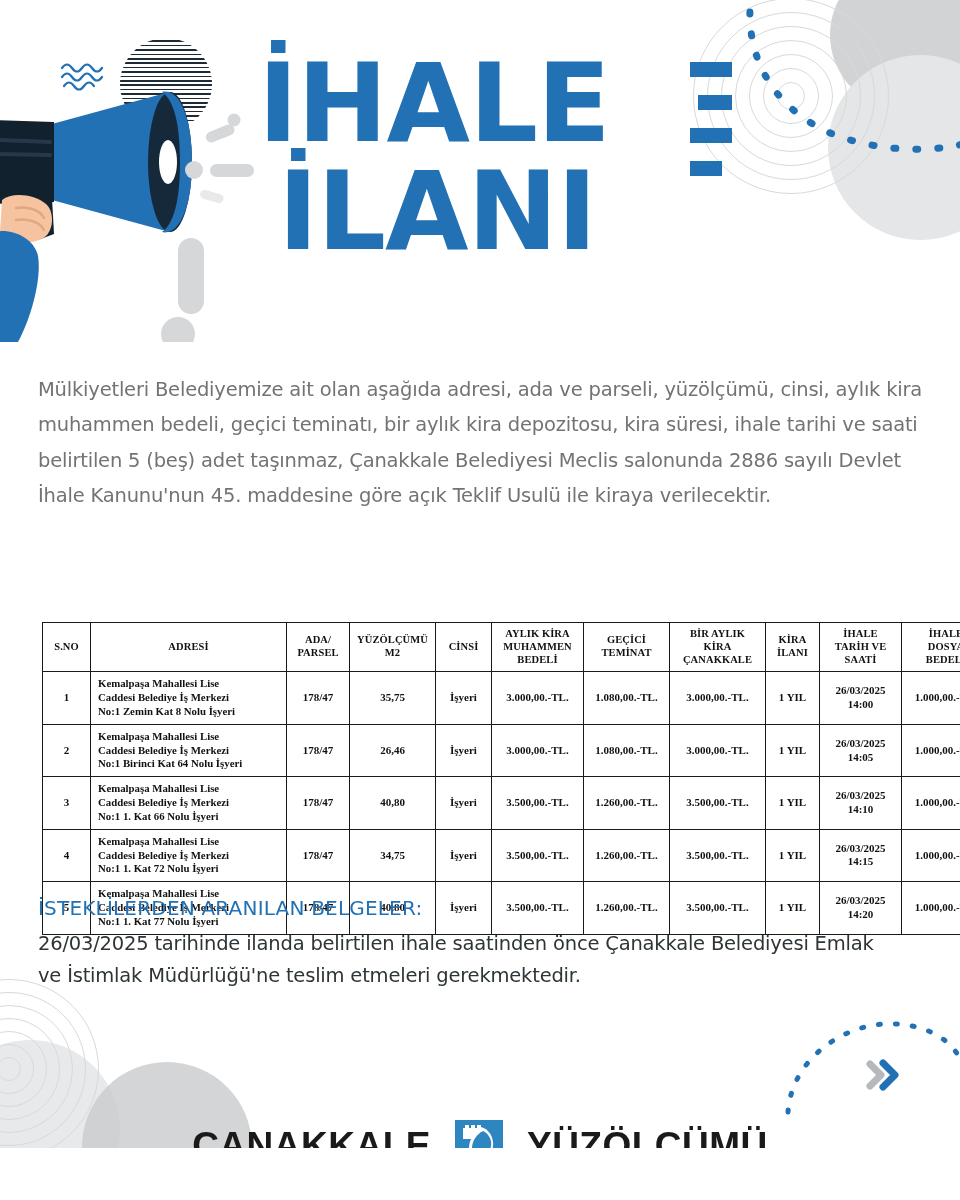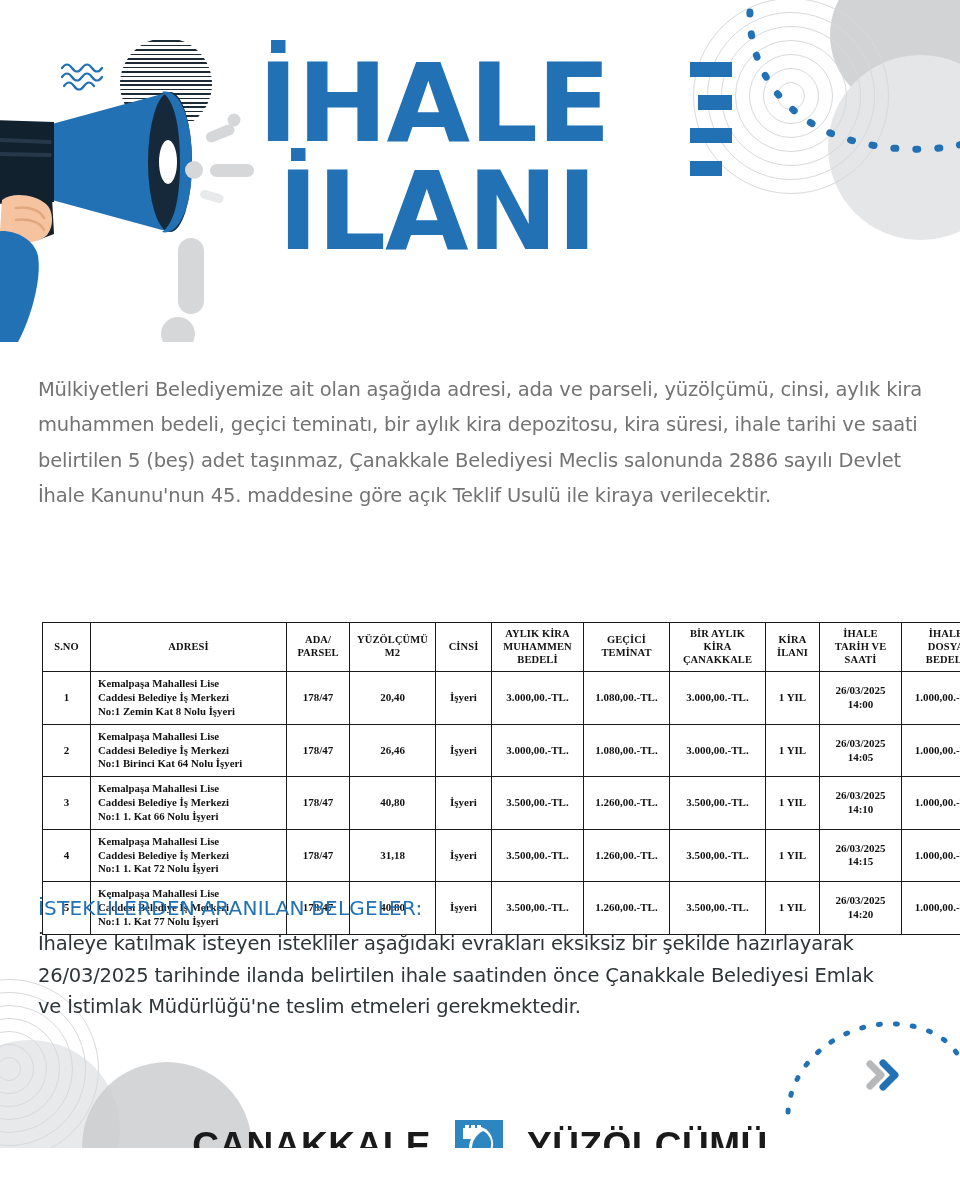--- a/index.html
+++ b/index.html
@@ -311,21 +311,21 @@
             <th><span>KİRA</span><br><span>İLANI</span></th>
             <th><span>İHALE</span><br><span>TARİH VE</span><br><span>SAATİ</span></th>
             <th><span>İHALE</span><br><span>DOSYA</span><br><span>BEDELİ</span></th>
           </tr>
       </thead>
       <tbody id="body-rows">
           <tr>
             <td>1</td>
             <td class="addr">Kemalpaşa Mahallesi Lise<br>Caddesi Belediye İş Merkezi<br>No:1 Zemin Kat 8 Nolu İşyeri</td>
             <td>178/47</td>
-            <td>20,40</td>
+            <td>35,75</td>
             <td>İşyeri</td>
             <td>3.000,00.-TL.</td>
             <td>1.080,00.-TL.</td>
             <td>3.000,00.-TL.</td>
             <td>1 YIL</td>
             <td>26/03/2025<br>14:00</td>
             <td>1.000,00.-TL.</td>
           </tr>
           <tr>
             <td>2</td>
@@ -350,21 +350,21 @@
             <td>1.260,00.-TL.</td>
             <td>3.500,00.-TL.</td>
             <td>1 YIL</td>
             <td>26/03/2025<br>14:10</td>
             <td>1.000,00.-TL.</td>
           </tr>
           <tr>
             <td>4</td>
             <td class="addr">Kemalpaşa Mahallesi Lise<br>Caddesi Belediye İş Merkezi<br>No:1 1. Kat 72 Nolu İşyeri</td>
             <td>178/47</td>
-            <td>31,18</td>
+            <td>34,75</td>
             <td>İşyeri</td>
             <td>3.500,00.-TL.</td>
             <td>1.260,00.-TL.</td>
             <td>3.500,00.-TL.</td>
             <td>1 YIL</td>
             <td>26/03/2025<br>14:15</td>
             <td>1.000,00.-TL.</td>
           </tr>
           <tr>
             <td>5</td>
@@ -379,21 +379,20 @@
             <td>26/03/2025<br>14:20</td>
             <td>1.000,00.-TL.</td>
           </tr>
         </tbody>
     </table>
   </div>
 
   <h2 class="docs-heading">İSTEKLİLERDEN ARANILAN BELGELER:</h2>
 
   <div class="docs-body">
-    <p>İhaleye katılmak isteyen istekliler aşağıdaki evrakları eksiksiz bir şekilde hazırlayarak</p>
     <p>26/03/2025  tarihinde ilanda belirtilen ihale saatinden önce Çanakkale Belediyesi Emlak</p>
     <p>ve İstimlak Müdürlüğü'ne teslim etmeleri gerekmektedir.</p>
   </div>
 
   <div class="footer">
     <div class="footer-word">ÇANAKKALE</div>
 
     <svg class="footer-logo" viewBox="0 0 52 62">
       <path d="M2 2 H50 V40 C50 52, 38 59, 26 60 C14 59, 2 52, 2 40 Z" fill="#2E86C1"></path>
 

